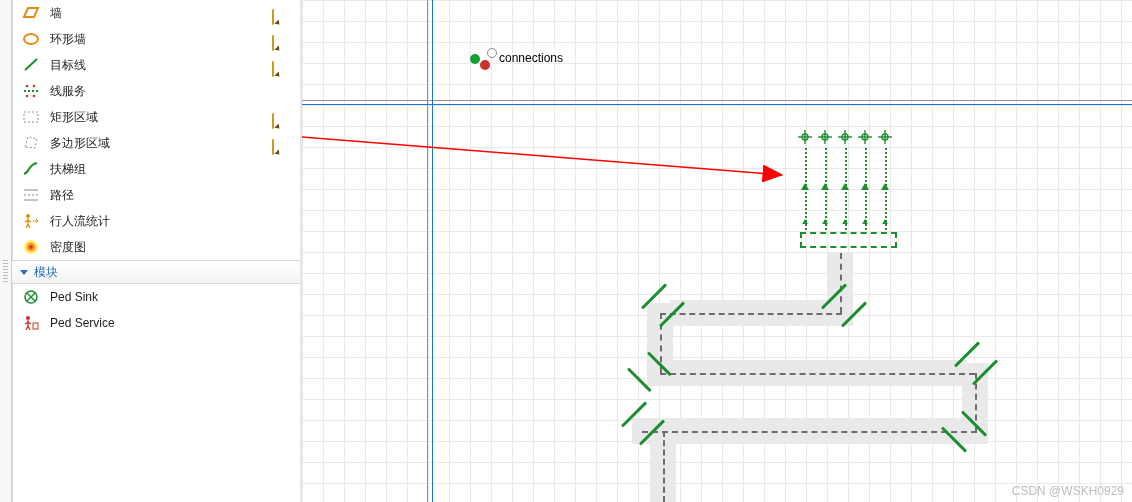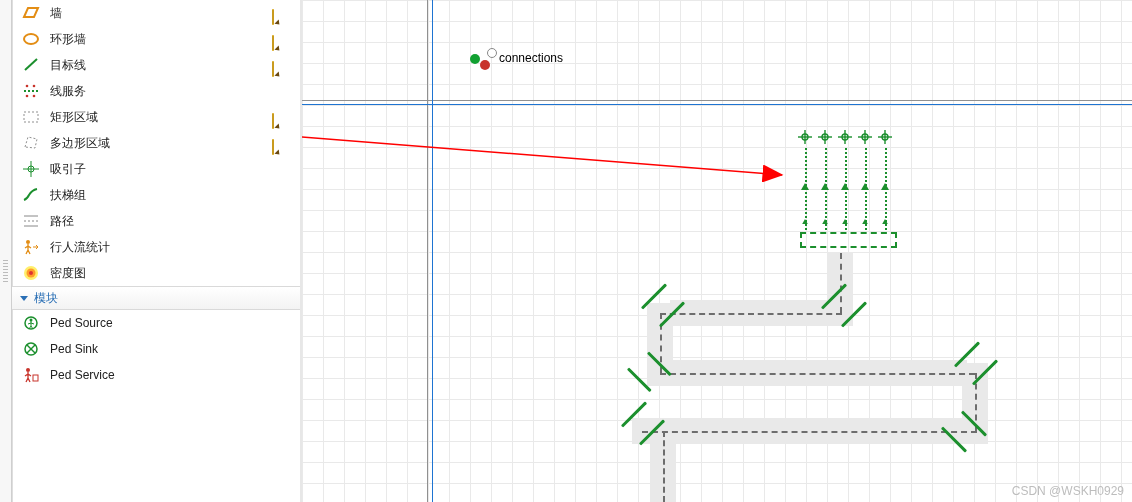--- a/index.html
+++ b/index.html
@@ -121,30 +121,20 @@
       <div class="item">
         <span class="icon">
           <svg width="18" height="18">
               <polygon points="3,13 6,3 15,5 13,14" fill="none" stroke="#8f8f8f" stroke-dasharray="2 2"></polygon>
             </svg>
         </span>
         <span class="label">多边形区域</span>
         <span class="edit"><span class="pencil"></span></span>
       </div>
 
-      <div class="item">
-        <span class="icon">
-          <svg width="18" height="18">
-              <circle cx="9" cy="9" r="3" fill="none" stroke="#1b8f2d"></circle>
-              <line x1="9" y1="1" x2="9" y2="17" stroke="#1b8f2d"></line>
-              <line x1="1" y1="9" x2="17" y2="9" stroke="#1b8f2d"></line>
-            </svg>
-        </span>
-        <span class="label">吸引子</span>
-      </div>
 
       <div class="item">
         <span class="icon">
           <svg width="18" height="18">
               <path d="M2 14 Q5 13 7 9 Q10 4 15 3" fill="none" stroke="#1b8f2d" stroke-width="2"></path>
             </svg>
         </span>
         <span class="label">扶梯组</span>
       </div>
 
@@ -179,30 +169,20 @@
             </svg>
         </span>
         <span class="label">密度图</span>
       </div>
 
       <div class="section">
         <span class="tri"></span>
         <span>模块</span>
       </div>
 
-      <div class="item">
-        <span class="icon">
-          <svg width="18" height="18">
-              <circle cx="9" cy="9" r="6" fill="none" stroke="#1b8f2d" stroke-width="1.5"></circle>
-              <circle cx="9" cy="6" r="1.5" fill="#1b8f2d"></circle>
-              <path d="M9 7 L9 12 M9 9 L6 10 M9 9 L12 10 M9 12 L7 15 M9 12 L11 15" stroke="#1b8f2d" fill="none"></path>
-            </svg>
-        </span>
-        <span class="label">Ped Source</span>
-      </div>
 
       <div class="item">
         <span class="icon">
           <svg width="18" height="18">
               <circle cx="9" cy="9" r="6" fill="none" stroke="#1b8f2d" stroke-width="1.5"></circle>
               <line x1="5" y1="5" x2="13" y2="13" stroke="#1b8f2d" stroke-width="1.5"></line>
               <line x1="13" y1="5" x2="5" y2="13" stroke="#1b8f2d" stroke-width="1.5"></line>
             </svg>
         </span>
         <span class="label">Ped Sink</span>

